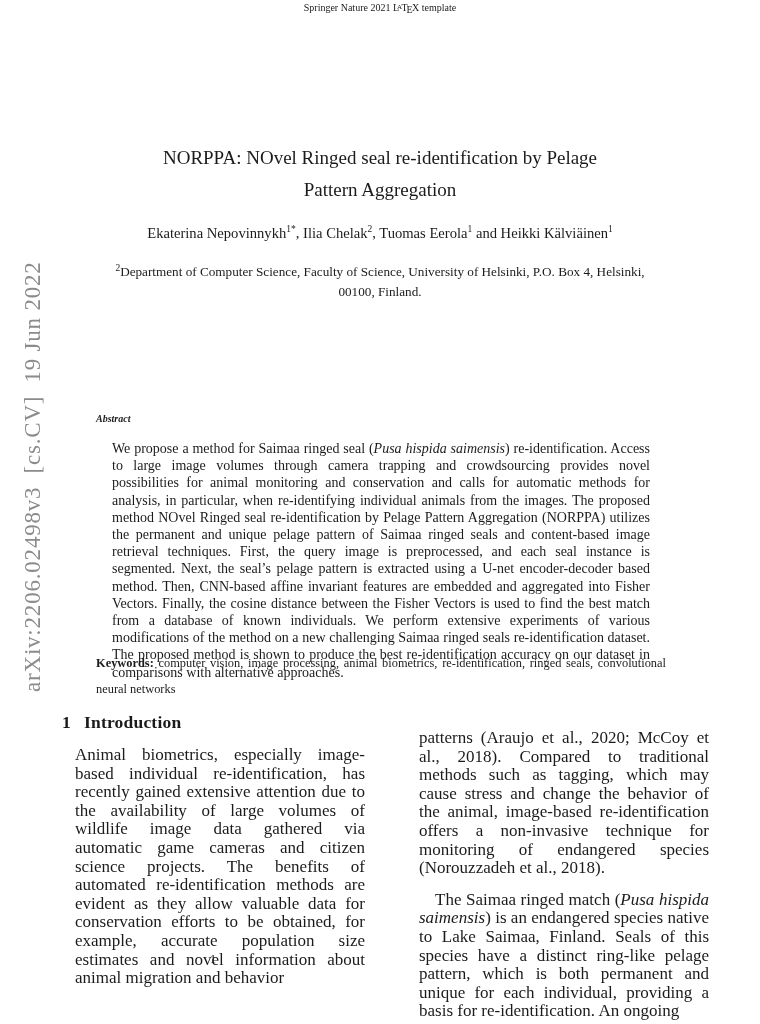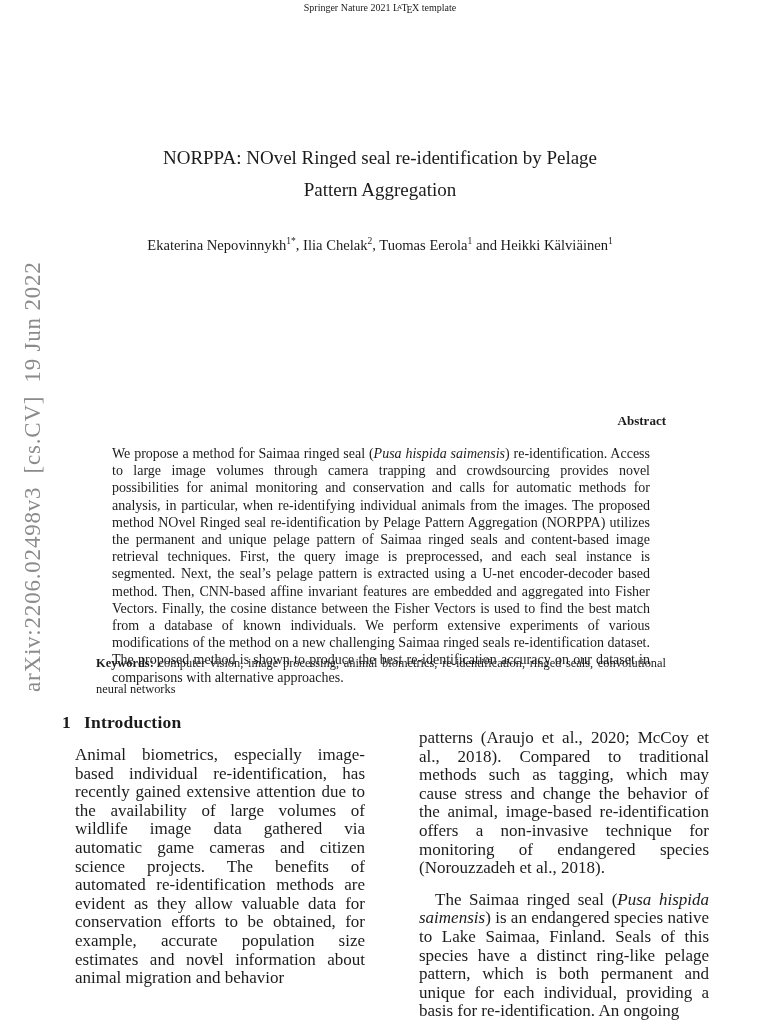--- a/index.html
+++ b/index.html
@@ -26,37 +26,38 @@
     color: #8b8b8b; white-space: pre; width: 490px;
   }
 
   .paper-title {
     position: absolute; top: 142px; left: 40px; width: 680px;
     text-align: center; font-size: 19px; line-height: 32px;
     white-space: pre-line;
   }
 
   .author-line {
-    position: absolute; top: 236px; left: 40px; width: 680px;
+    position: absolute; top: 224px; left: 40px; width: 680px;
     text-align: center; font-size: 14.6px;
   }
   .author-line sup, .affiliations sup { font-size: 9.5px; }
 
   .affiliations {
     position: absolute; top: 259px; left: 100px; width: 560px;
     text-align: center; font-size: 13.2px; line-height: 19.3px;
   }
   .affiliations p { margin: 0; }
 
   .abstract-block {
     position: absolute; top: 413px; left: 96px; width: 570px;
   }
   .abstract-label {
-    text-align: right; font-weight: bold; font-size: 13px;
+    text-align: left; font-weight: bold; font-size: 10px;
     margin: 0 0 5px 0;
+    font-style: italic;
   }
   .abstract-body {
     font-size: 14px; line-height: 17.2px; text-align: justify; margin: 16px;
   }
   .italic { font-style: italic; }
 
   .keywords-block {
     position: absolute; top: 650px; left: 96px; width: 570px;
     font-size: 12.4px; line-height: 26px; text-align: justify;
   }
@@ -89,33 +90,34 @@
 <div class="page-header"><span>Springer Nature 2021 </span><span class="latex-logo"><span>L</span><span class="lx-a">A</span><span>T</span><span class="lx-e">E</span><span>X</span></span><span> template</span></div>
 
 <div class="arxiv-stamp">arXiv:2206.02498v3  [cs.CV]  19 Jun 2022</div>
 
 <h1 class="paper-title" style="font-weight: normal; margin: 0;">NORPPA: NOvel Ringed seal re-identification by Pelage
 Pattern Aggregation</h1>
 
 <div class="author-line"><span>Ekaterina Nepovinnykh</span><sup>1*</sup><span>, Ilia Chelak</span><sup>2</sup><span>, Tuomas Eerola</span><sup>1</sup><span> and Heikki Kälviäinen</span><sup>1</sup></div>
 
 <div class="affiliations">
+  <p><sup>2</sup><span>Department of Computer Science, Faculty of Science, University of Helsinki, P.O. Box 4, Helsinki, 00100, Finland.</span></p>
 </div>
 
 <div class="abstract-block">
   <p class="abstract-label">Abstract</p>
   <p class="abstract-body"><span>We propose a method for Saimaa ringed seal (</span><span class="italic">Pusa hispida saimensis</span><span>) re-identification. Access to large image volumes through camera trapping and crowdsourcing provides novel possibilities for animal monitoring and conservation and calls for automatic methods for analysis, in particular, when re-identifying individual animals from the images. The proposed method NOvel Ringed seal re-identification by Pelage Pattern Aggregation (NORPPA) utilizes the permanent and unique pelage pattern of Saimaa ringed seals and content-based image retrieval techniques. First, the query image is preprocessed, and each seal instance is segmented. Next, the seal’s pelage pattern is extracted using a U-net encoder-decoder based method. Then, CNN-based affine invariant features are embedded and aggregated into Fisher Vectors. Finally, the cosine distance between the Fisher Vectors is used to find the best match from a database of known individuals. We perform extensive experiments of various modifications of the method on a new challenging Saimaa ringed seals re-identification dataset. The proposed method is shown to produce the best re-identification accuracy on our dataset in comparisons with alternative approaches.</span></p>
 </div>
 
 <div class="keywords-block"><span class="kw-label">Keywords:</span><span> computer vision, image processing, animal biometrics, re-identification, ringed seals, convolutional neural networks</span></div>
 
 <div class="columns">
   <div class="col col-left">
     <h2 class="section-heading"><span class="sec-num">1</span><span>Introduction</span></h2>
     <p class="body-par">Animal biometrics, especially image-based individual re-identification, has recently gained extensive attention due to the availability of large volumes of wildlife image data gathered via automatic game cameras and citizen science projects. The benefits of automated re-identification methods are evident as they allow valuable data for conservation efforts to be obtained, for example, accurate population size estimates and novel information about animal migration and behavior</p>
   </div>
   <div class="col col-right">
     <p class="body-par">patterns (Araujo et al., 2020; McCoy et al., 2018). Compared to traditional methods such as tagging, which may cause stress and change the behavior of the animal, image-based re-identification offers a non-invasive technique for monitoring of endangered species (Norouzzadeh et al., 2018).</p>
-    <p class="body-par indent"><span>The Saimaa ringed seal (</span><span class="italic">Pusa hispida saimensis</span><span>) is an endangered species native to Lake Saimaa, Finland. Seals of this species have a distinct ring-like pelage pattern, which is both permanent and unique for each individual, providing a basis for re-identification. An ongoing</span></p>
+    <p class="body-par indent"><span>The Saimaa ringed match (</span><span class="italic">Pusa hispida saimensis</span><span>) is an endangered species native to Lake Saimaa, Finland. Seals of this species have a distinct ring-like pelage pattern, which is both permanent and unique for each individual, providing a basis for re-identification. An ongoing</span></p>
   </div>
 </div>
 
 <div class="page-number">1</div>
 
 </body></html>

